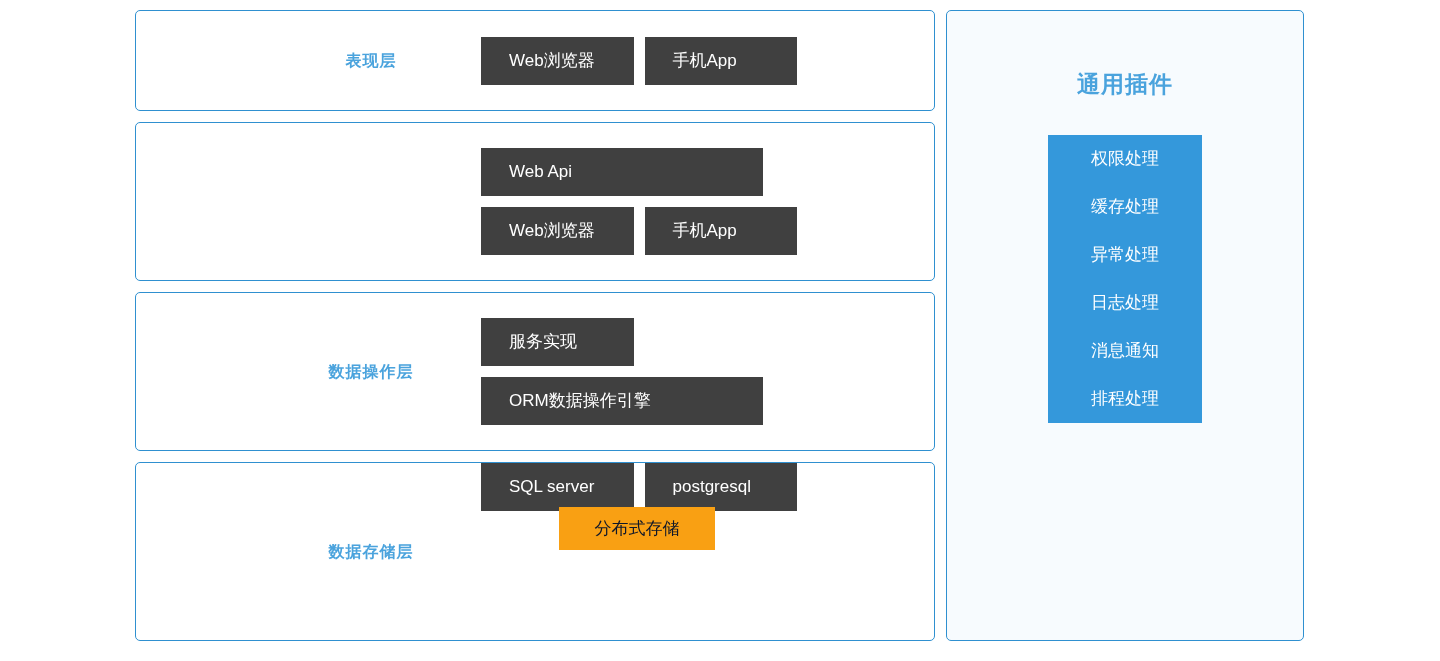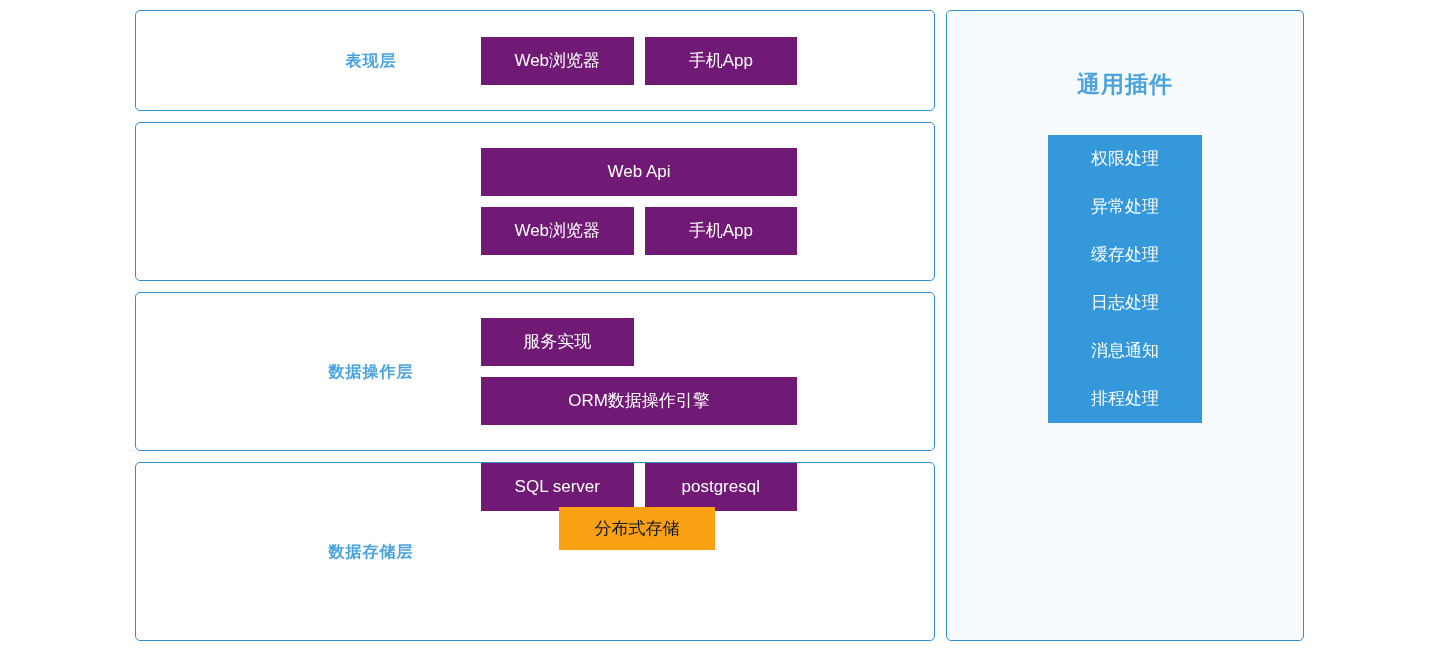--- a/index.html
+++ b/index.html
@@ -62,31 +62,32 @@
     justify-content: center;
     gap: 11px;
   }
 
   .node-row {
     display: flex;
     gap: 11px;
   }
 
   .node {
-    background: #701a75;
+    background: #404040;
     color: #ffffff;
     height: 48px;
     line-height: 48px;
-    text-align: center;
+    text-align: left;
     font-size: 17px;
     box-sizing: border-box;
     white-space: nowrap;
+    padding-left: 28px;
   }
   .node.half { width: 152.5px; }
-  .node.full { width: 316px; }
+  .node.full { width: 282px; }
 
   
   .storage-wrap { position: relative; }
   .overlay-node {
     position: absolute;
     left: 78px;           
     top: 44px;            
     width: 156px;
     height: 43px;
     line-height: 43px;
@@ -189,21 +190,21 @@
         <div class="node half">postgresql</div>
       </div>
       <div class="overlay-node">分布式存储</div>
     </div>
   </div>
 
   <div id="plugins-panel">
     <div id="plugins-title">通用插件</div>
     <div id="plugins-list">
       <div class="plugin-node">权限处理</div>
+      <div class="plugin-node">缓存处理</div>
       <div class="plugin-node">异常处理</div>
-      <div class="plugin-node">缓存处理</div>
       <div class="plugin-node">日志处理</div>
       <div class="plugin-node">消息通知</div>
       <div class="plugin-node">排程处理</div>
     </div>
   </div>
 
 </div>
 
 </body></html>

